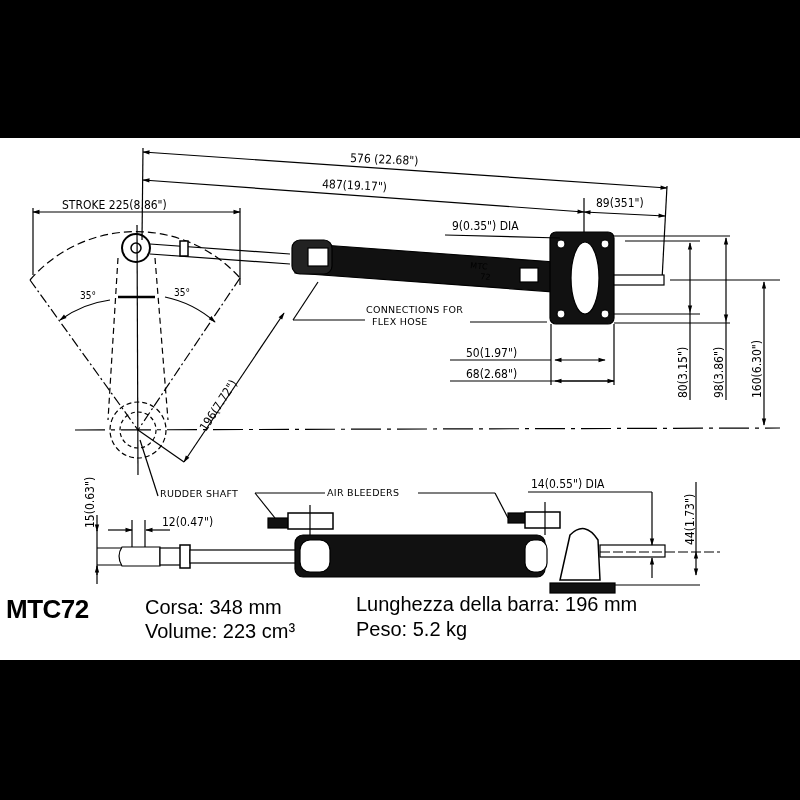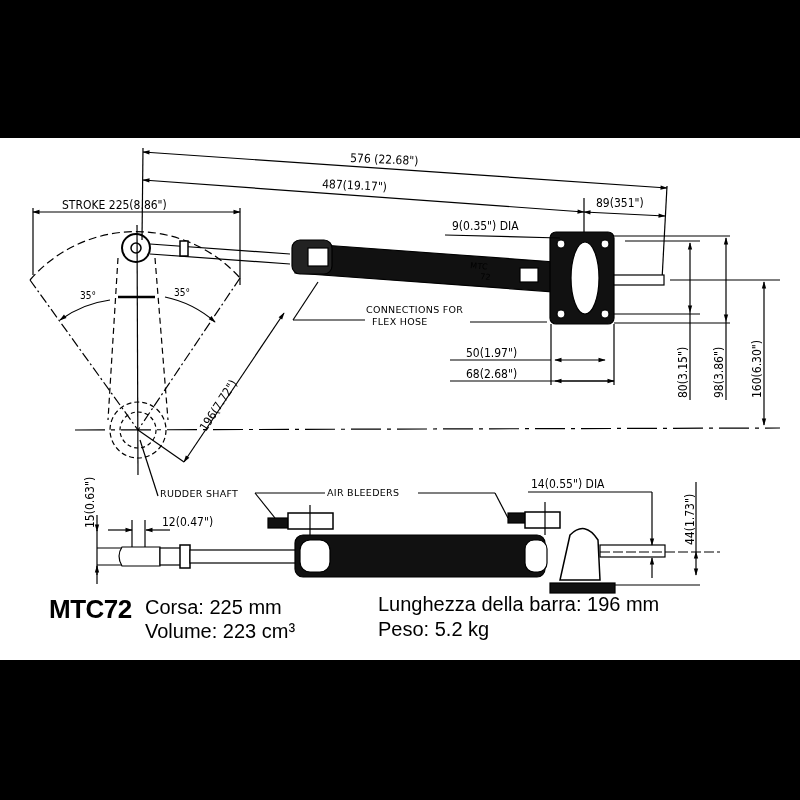--- a/index.html
+++ b/index.html
@@ -2,23 +2,23 @@
 <html><head>
 <meta charset="utf-8">
 <style>
   html,body{margin:0;padding:0;background:#000;}
   #stage{position:relative;width:800px;height:800px;background:#000;overflow:hidden;}
   #sheet{position:absolute;left:0;top:138px;width:800px;height:522px;background:#fff;}
   svg{position:absolute;left:0;top:0;}
   .dim{font-family:"DejaVu Sans Condensed","DejaVu Sans",sans-serif;font-size:12px;fill:#000;}
   .lbl{font-family:"DejaVu Sans",sans-serif;font-size:9.5px;fill:#000;letter-spacing:0.3px;}
   .cap{position:absolute;font-family:"Liberation Sans",sans-serif;color:#000;}
-  #model{left:6px;top:594px;font-size:26px;font-weight:bold;letter-spacing:-0.5px;margin-left:43px;}
+  #model{left:6px;top:594px;font-size:26px;font-weight:bold;letter-spacing:-0.5px;}
   #spec1{left:145px;top:595px;font-size:20px;line-height:24px;}
-  #spec2{left:378px;top:592px;font-size:20px;line-height:25px;}
+  #spec2{left:356px;top:592px;font-size:20px;line-height:25px;}
 </style>
 </head>
 <body>
 
 <div id="stage">
   <div id="sheet"></div>
 
   <svg width="800" height="800" viewBox="0 0 800 800">
     <defs>
       <marker id="ar" viewBox="0 0 10 10" refX="9" refY="5" markerWidth="9" markerHeight="6" orient="auto-start-reverse">
@@ -181,20 +181,20 @@
       <text class="lbl" x="327" y="496">AIR BLEEDERS</text>
       <text class="dim" x="94" y="528" transform="rotate(-90 94 528)">15(0.63")</text>
       <text class="dim" x="162" y="526">12(0.47")</text>
       <text class="dim" x="531" y="488">14(0.55") DIA</text>
       <text class="dim" x="694" y="545" transform="rotate(-90 694 545)">44(1.73")</text>
     </g>
   </svg>
 
   <div class="cap" id="model">MTC72</div>
   <div class="cap" id="spec1">
-    <div>Corsa: 225 mm</div>
+    <div>Corsa: 348 mm</div>
     <div>Volume: 223 cm³</div>
   </div>
   <div class="cap" id="spec2">
     <div>Lunghezza della barra: 196 mm</div>
     <div>Peso: 5.2 kg</div>
   </div>
 </div>
 
 </body></html>

